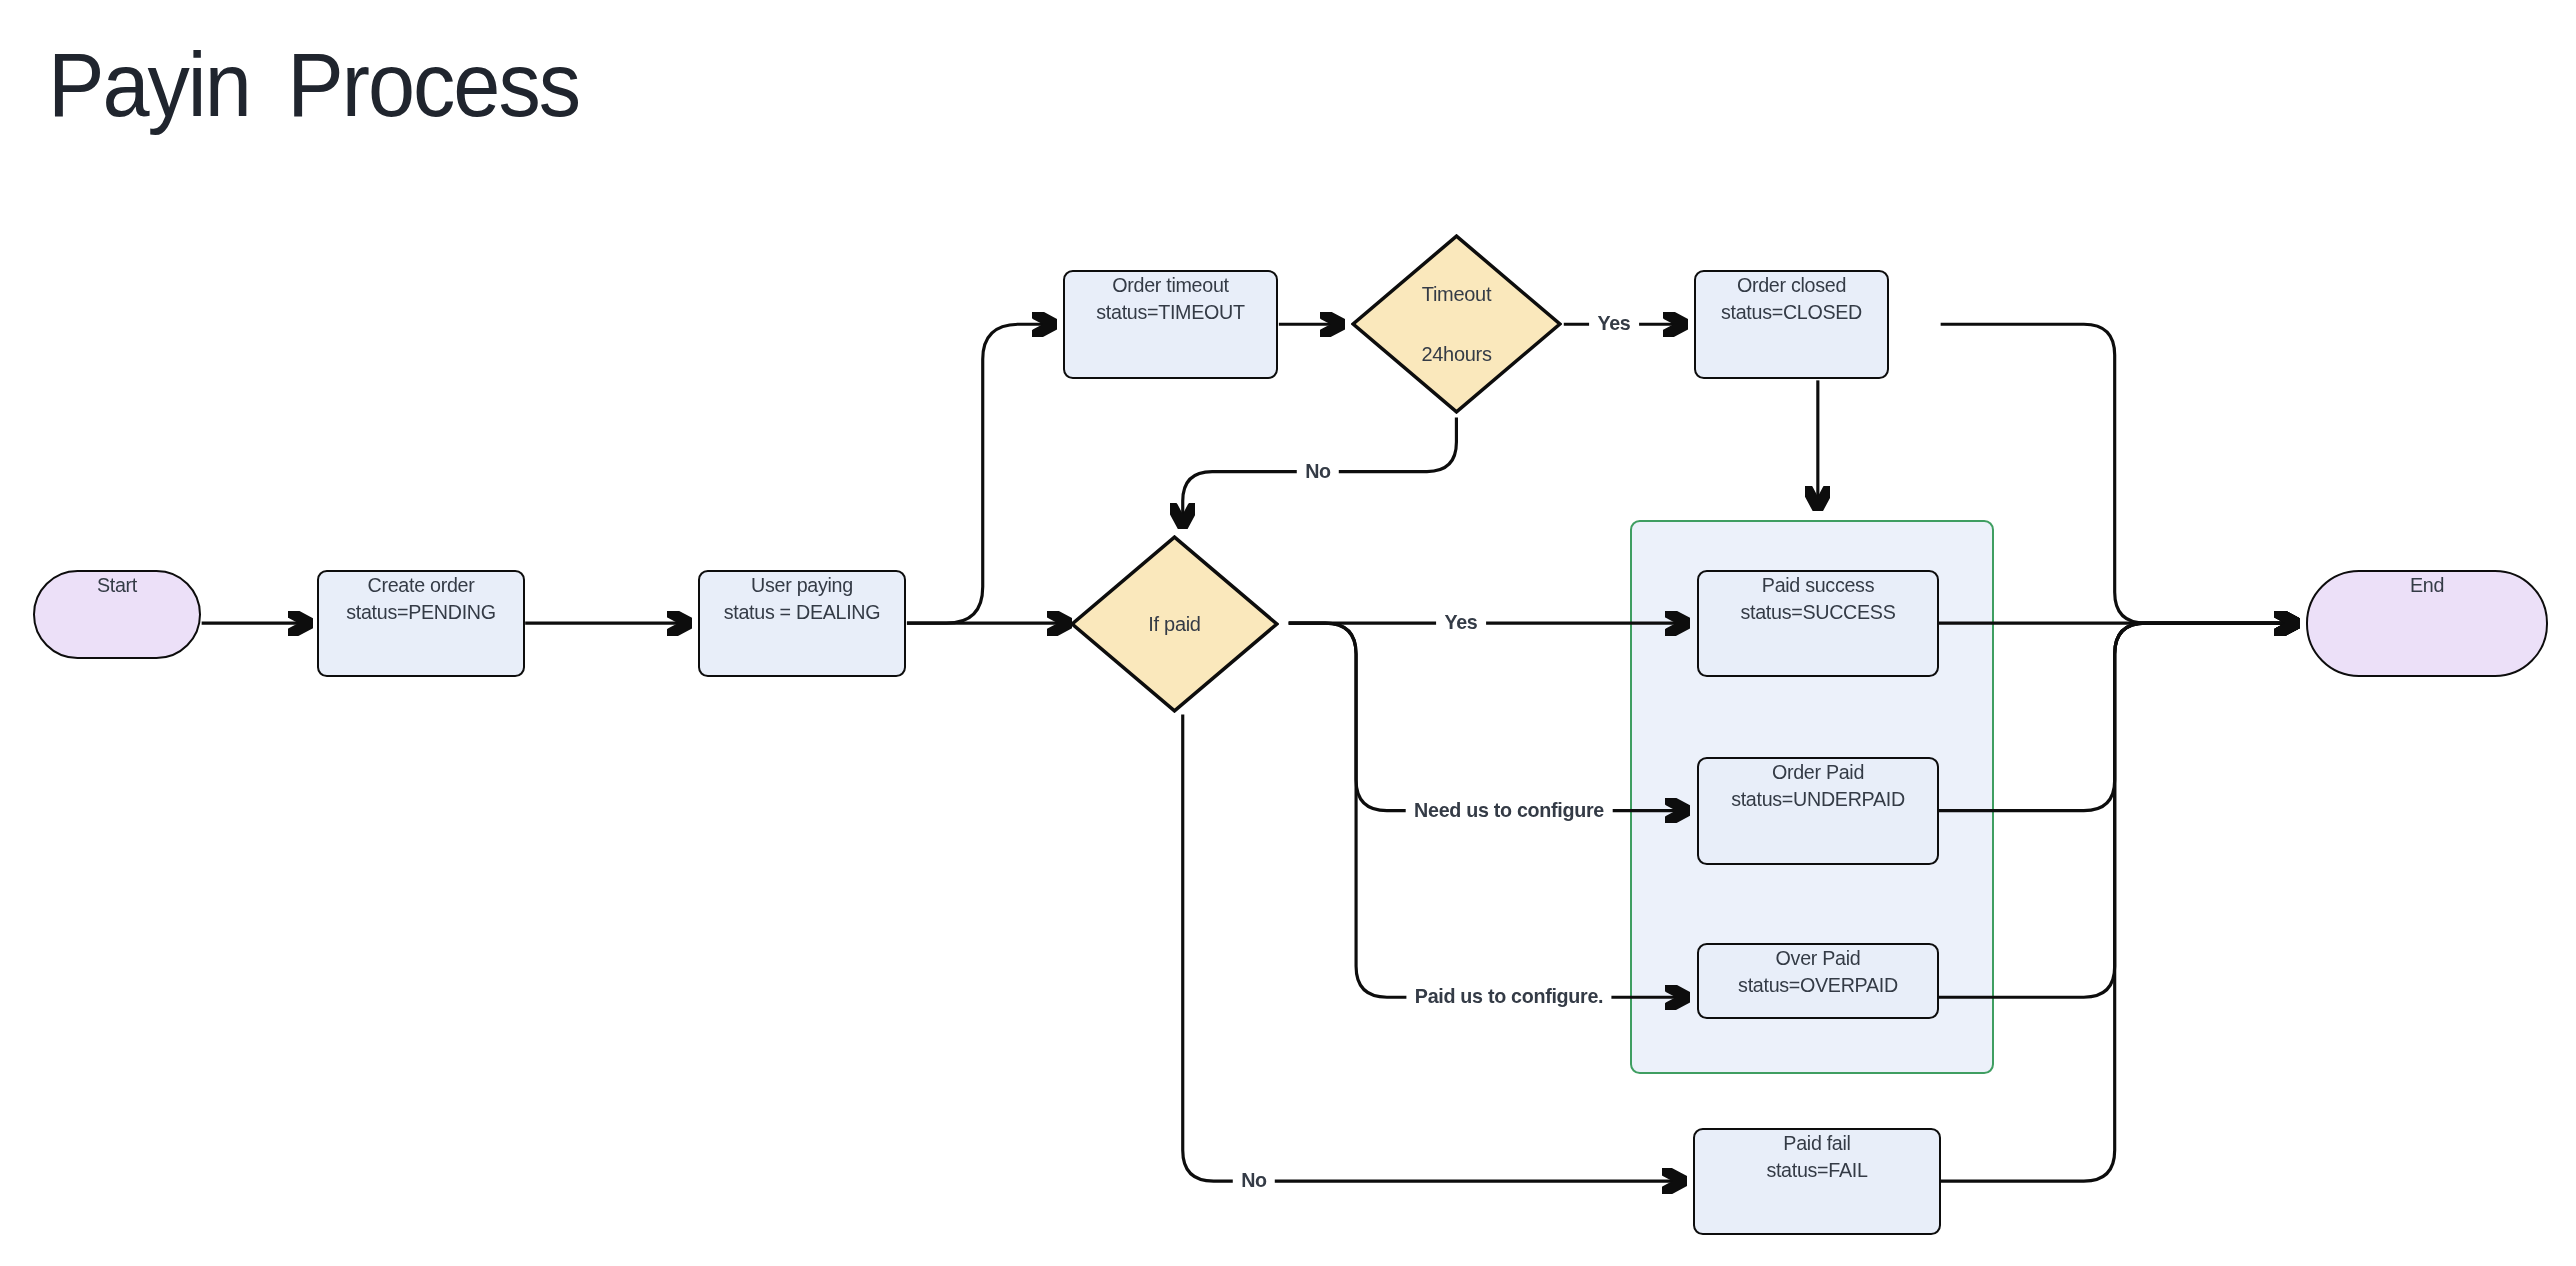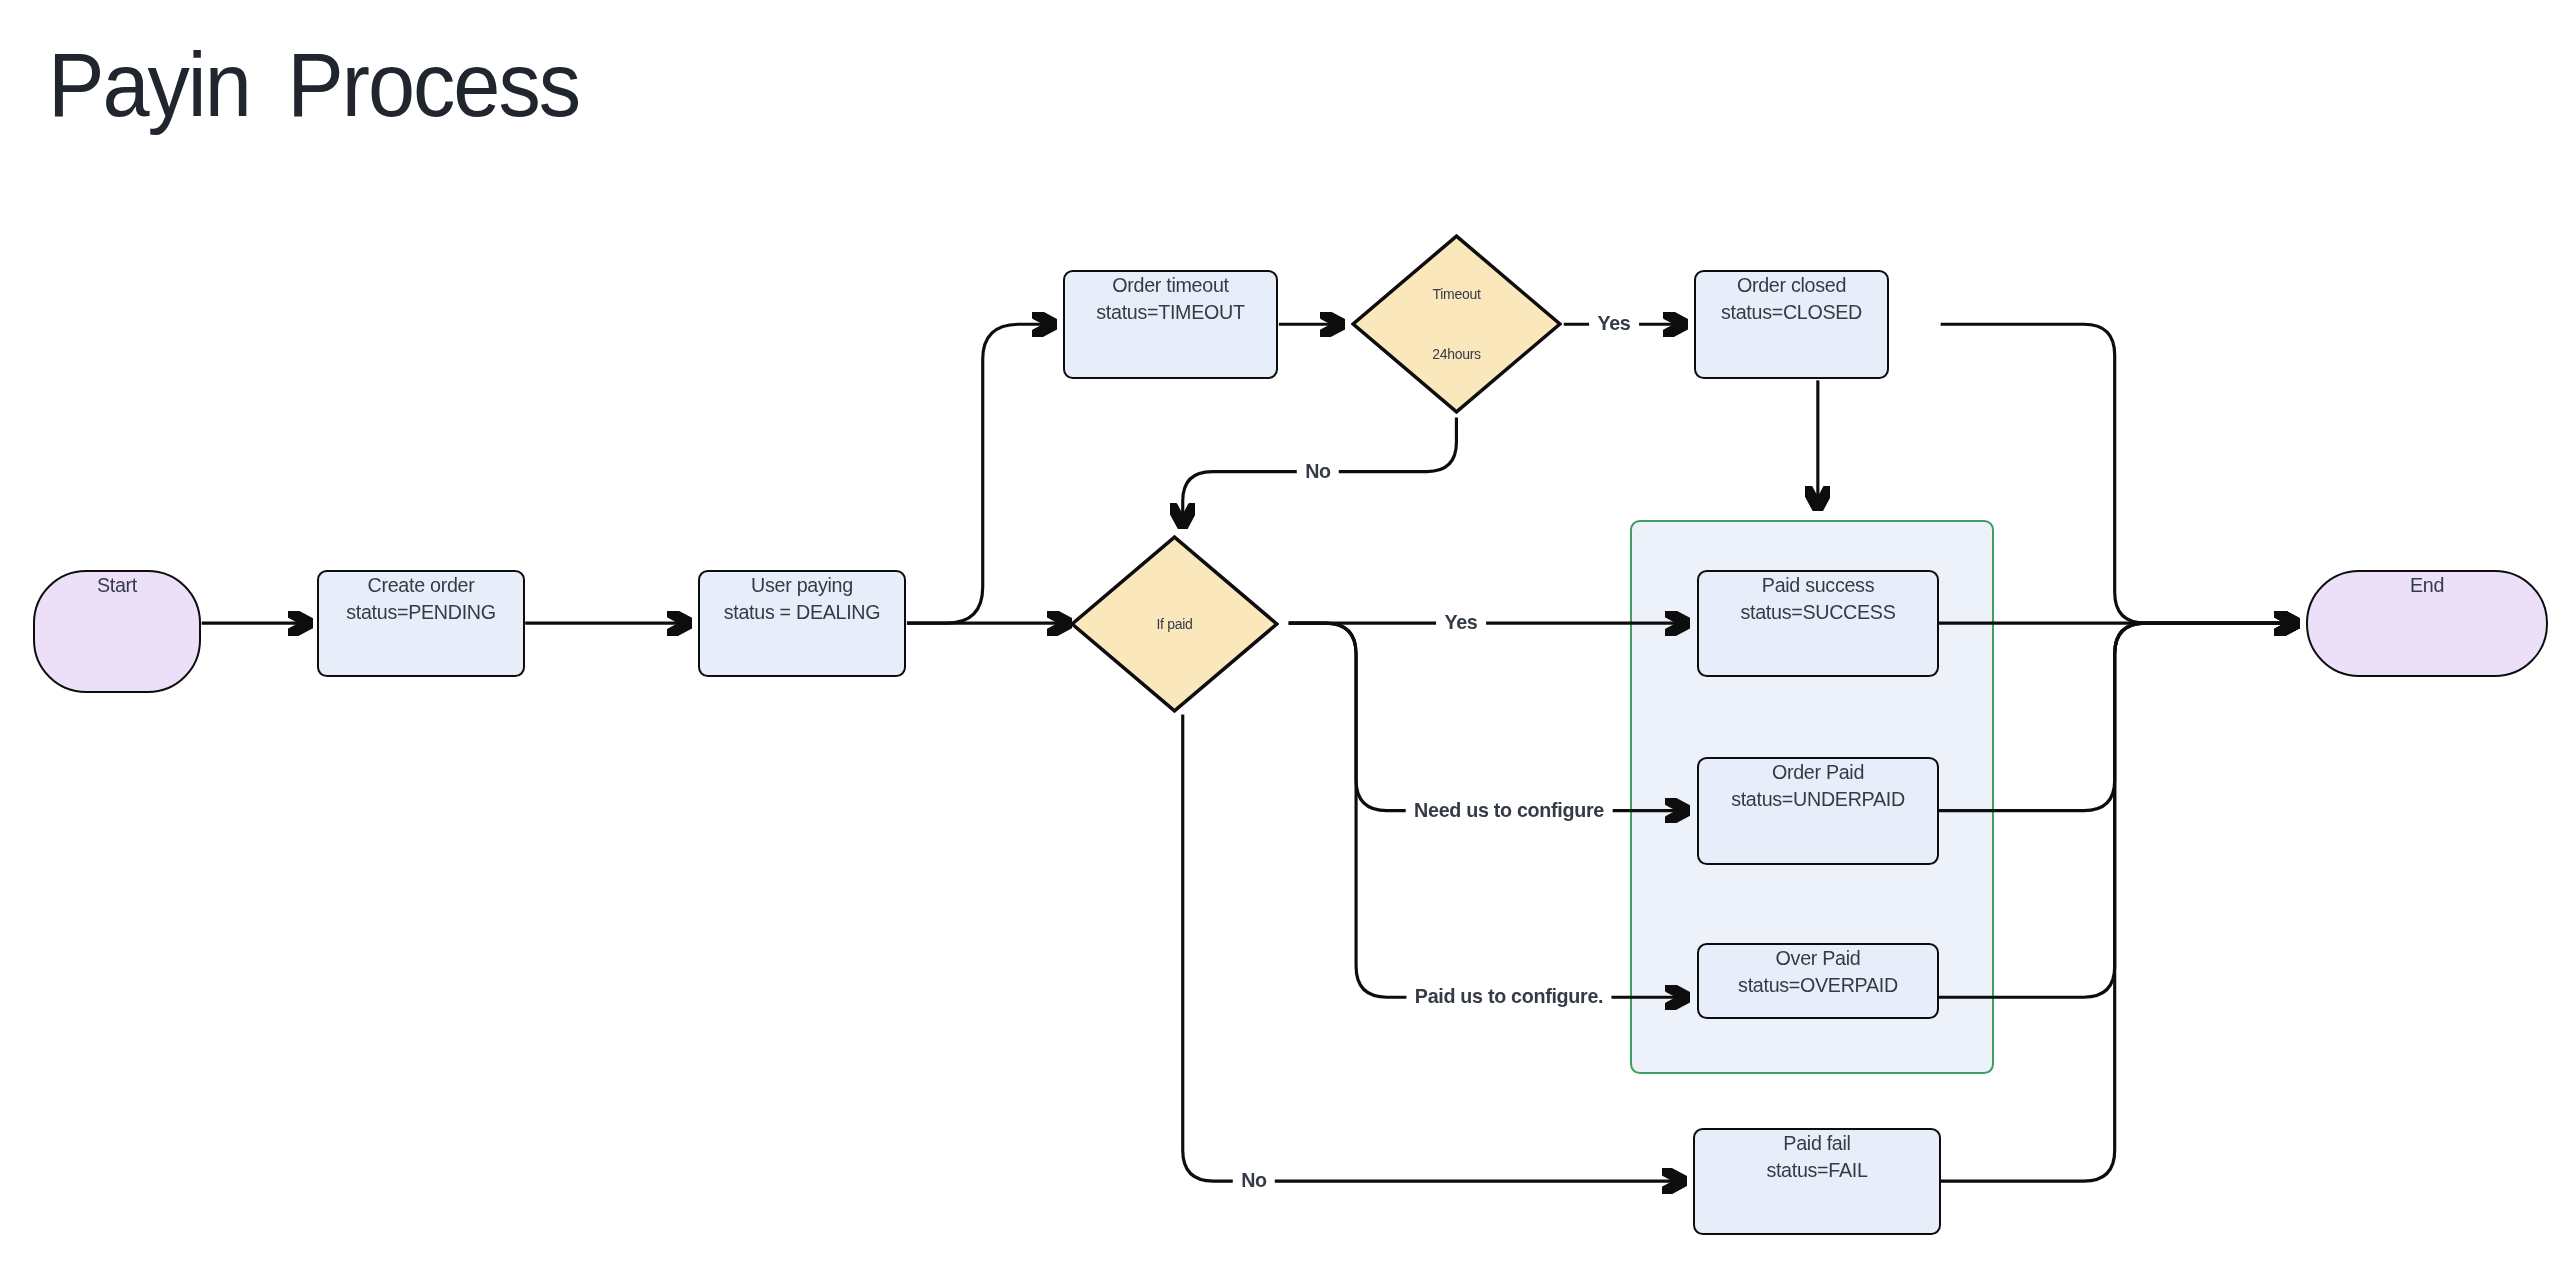--- a/index.html
+++ b/index.html
@@ -40,21 +40,21 @@
     border-radius:9.8px;color:var(--text_color);
     font-size:19.7px;line-height:27px;letter-spacing:-0.3px;text-align:center;
   }
   .terminal{background:var(--terminal_fill);border-radius:53px;}
   .diamond{position:absolute;z-index:3;}
   .diamond svg{position:absolute;left:0;top:0;}
   .diamond polygon{fill:var(--decision_fill);stroke:var(--edge_color);stroke-width:5px;}
   .dtext{
     position:absolute;inset:0;display:flex;flex-direction:column;
     align-items:center;justify-content:center;color:var(--text_color);
-    font-size:14px;line-height:27px;letter-spacing:-0.3px;text-align:center;gap:33px;
+    font-size:20px;line-height:27px;letter-spacing:-0.3px;text-align:center;gap:33px;
   }
   .edge-label{
     position:absolute;z-index:2;transform:translate(-50%,-50%);
     background:var(--label_bg);color:var(--text_color);
     font-size:19.7px;letter-spacing:-0.3px;padding:1.4px 8.4px;white-space:nowrap;font-weight:bold;
   }
 </style>
 </head>
 <body>
 
@@ -87,21 +87,21 @@
   <path marker-end="url(#arrow)" d="M2765,1683 H2969 Q3013,1683 3013,1639 V932 Q3013,888 3057,888 H3271"></path>
 </svg>
 
 <div class="edge-label" style="left:1614px;top:324px">Yes</div>
 <div class="edge-label" style="left:1318px;top:472px">No</div>
 <div class="edge-label" style="left:1461px;top:623px">Yes</div>
 <div class="edge-label" style="left:1509px;top:811px">Need us to configure</div>
 <div class="edge-label" style="left:1509px;top:997px">Paid us to configure.</div>
 <div class="edge-label" style="left:1254px;top:1181px">No</div>
 
-<div class="node terminal" style="left:33px;top:570px;width:168px;height:123px">
+<div class="node terminal" style="left:33px;top:570px;width:168px;height:89px">
   <span>Start</span>
 </div>
 
 <div class="node" style="left:317px;top:570px;width:208px;height:107px">
   <span>Create order</span>
   <span>status=PENDING</span>
 </div>
 
 <div class="node" style="left:698px;top:570px;width:208px;height:107px">
   <span>User paying</span>

